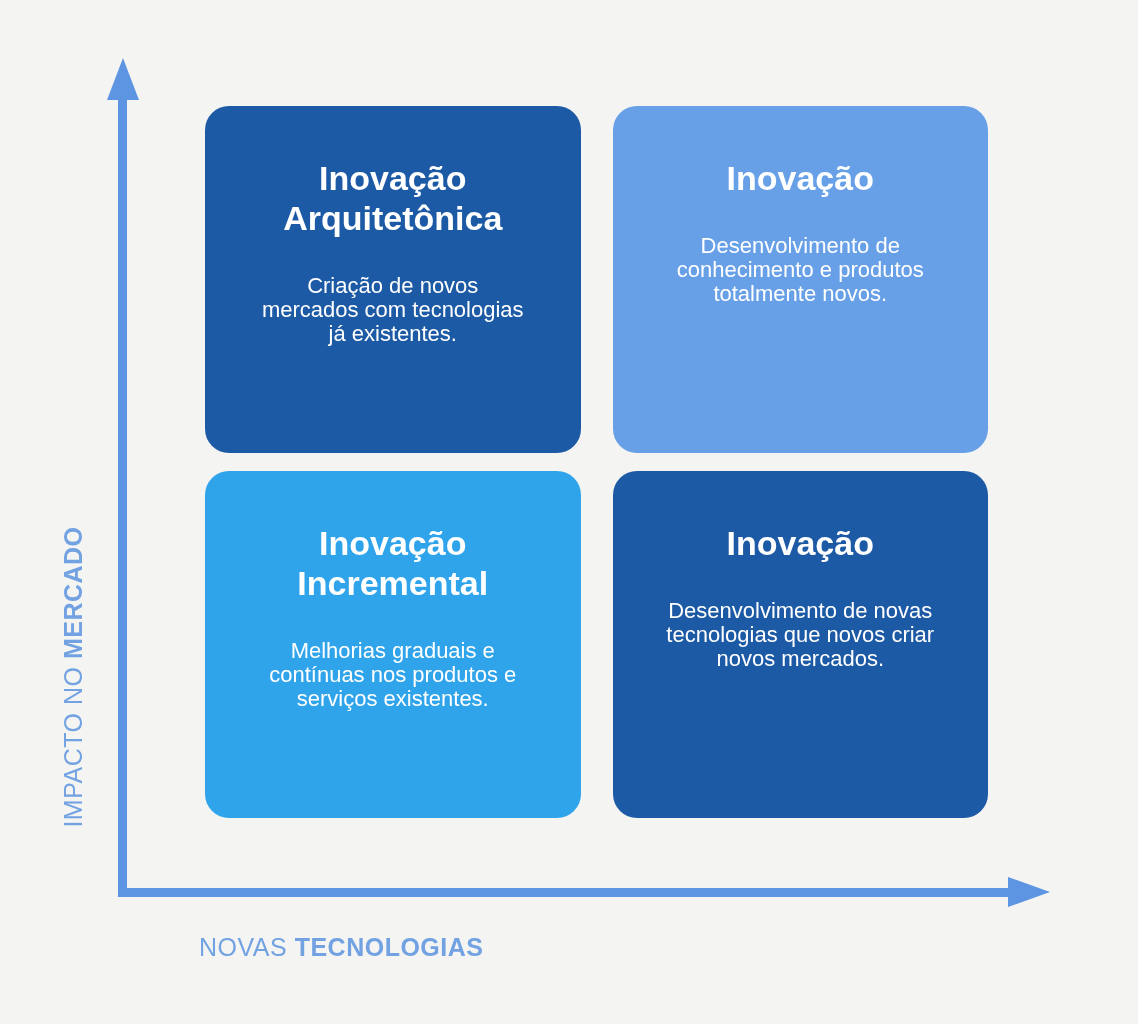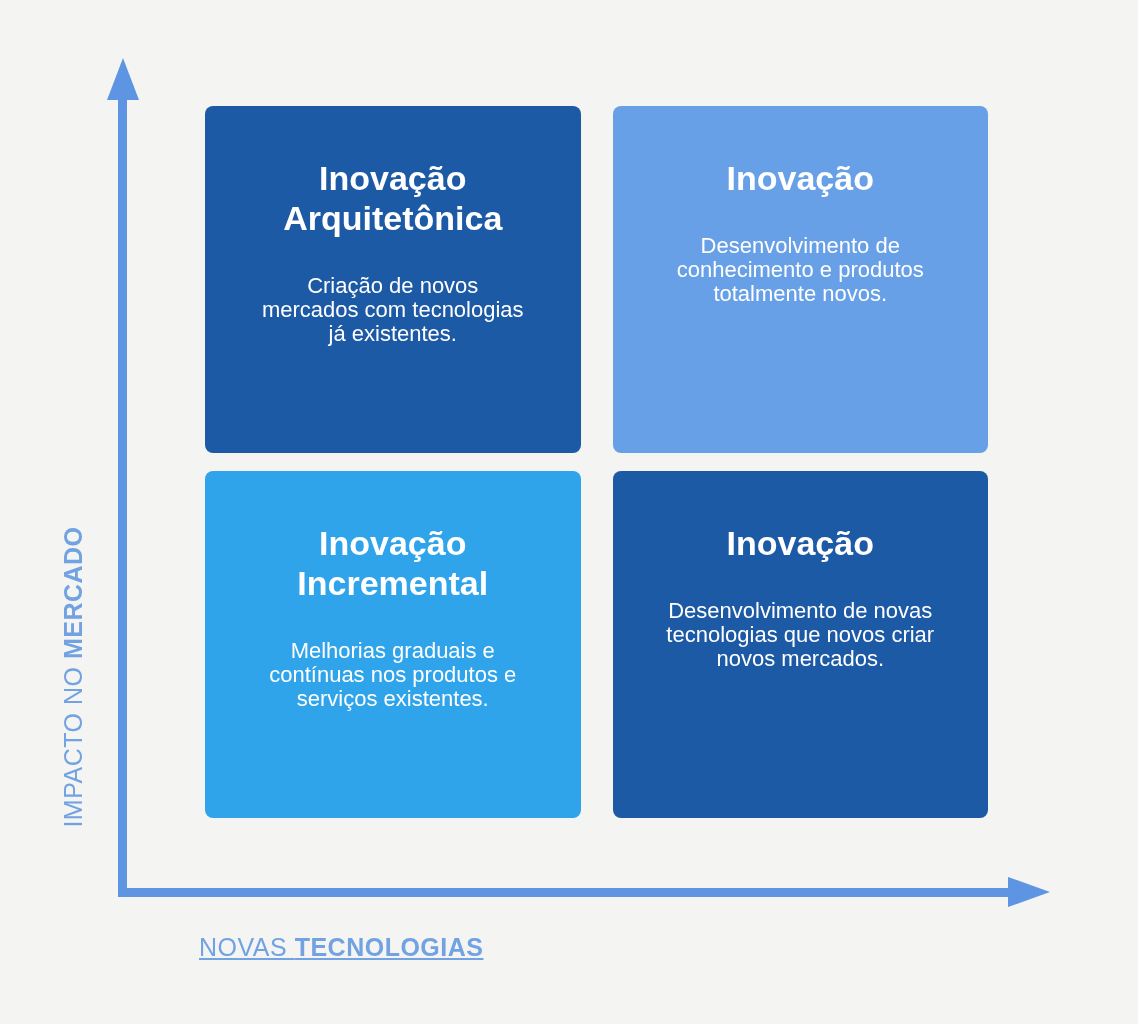--- a/index.html
+++ b/index.html
@@ -80,21 +80,21 @@
     top: 106px;
     width: 783px;
     height: 712px;
     display: grid;
     grid-template-columns: 1fr 1fr;
     grid-template-rows: 1fr 1fr;
     column-gap: 32px;
     row-gap: 18px;
   }
   .quad-card {
-    border-radius: 8px;
+    border-radius: 24px;
     color: #ffffff;
     text-align: center;
     display: flex;
     flex-direction: column;
     align-items: center;
     padding: 52px 36px 0 36px;
     box-sizing: border-box;
   }
   .quad-title {
     font-size: 34px;
@@ -116,21 +116,21 @@
 
   <div class="y-axis-line" style="background-color: rgb(94, 149, 226);"></div>
   <div class="y-axis-arrow" style="border-color: transparent transparent rgb(94, 149, 226);"></div>
 
   <div class="x-axis-line" style="background-color: rgb(94, 149, 226);"></div>
   <div class="x-axis-arrow" style="border-color: transparent transparent transparent rgb(94, 149, 226);"></div>
 
   <div class="axis-label y-axis-label" style="color: rgb(114, 162, 226);">
     <span>IMPACTO NO </span><span class="bold">MERCADO</span>
   </div>
-  <div class="axis-label x-axis-label" style="color: rgb(114, 162, 226); text-decoration: underline;">
+  <div class="axis-label x-axis-label" style="color: rgb(114, 162, 226);">
     <span>NOVAS </span><span class="bold">TECNOLOGIAS</span>
   </div>
 
   <div class="quad-grid">
 
     <div class="quad-card" style="background-color: rgb(29, 90, 165); color: rgb(255, 255, 255);">
       <div class="quad-title">
         <div>Inovação</div>
         <div>Arquitetônica</div>
       </div>

